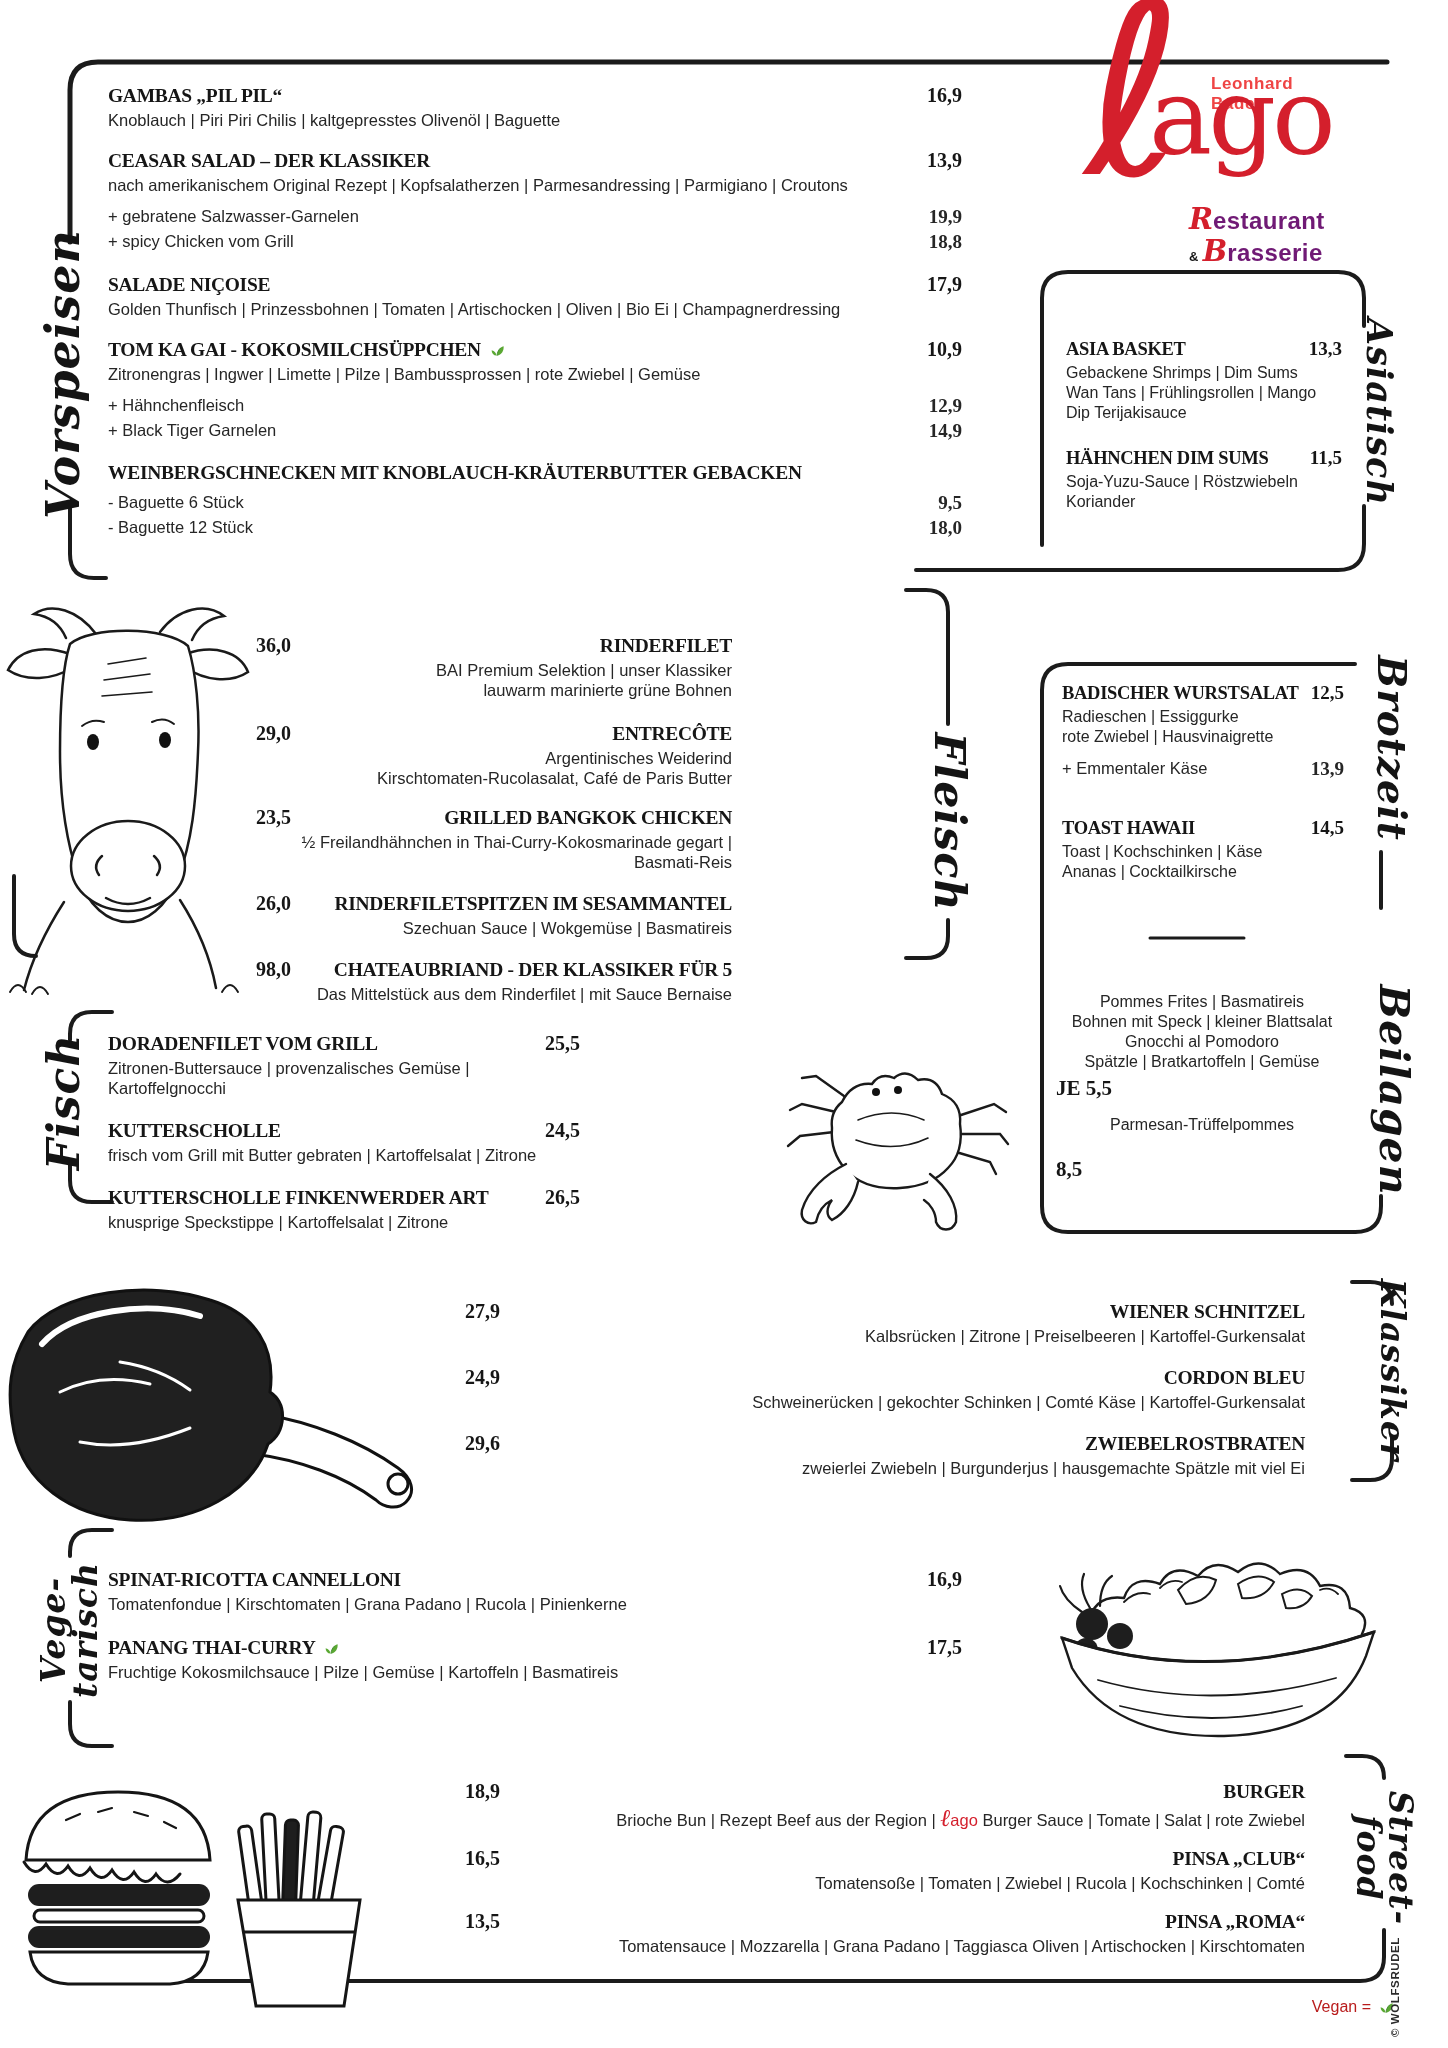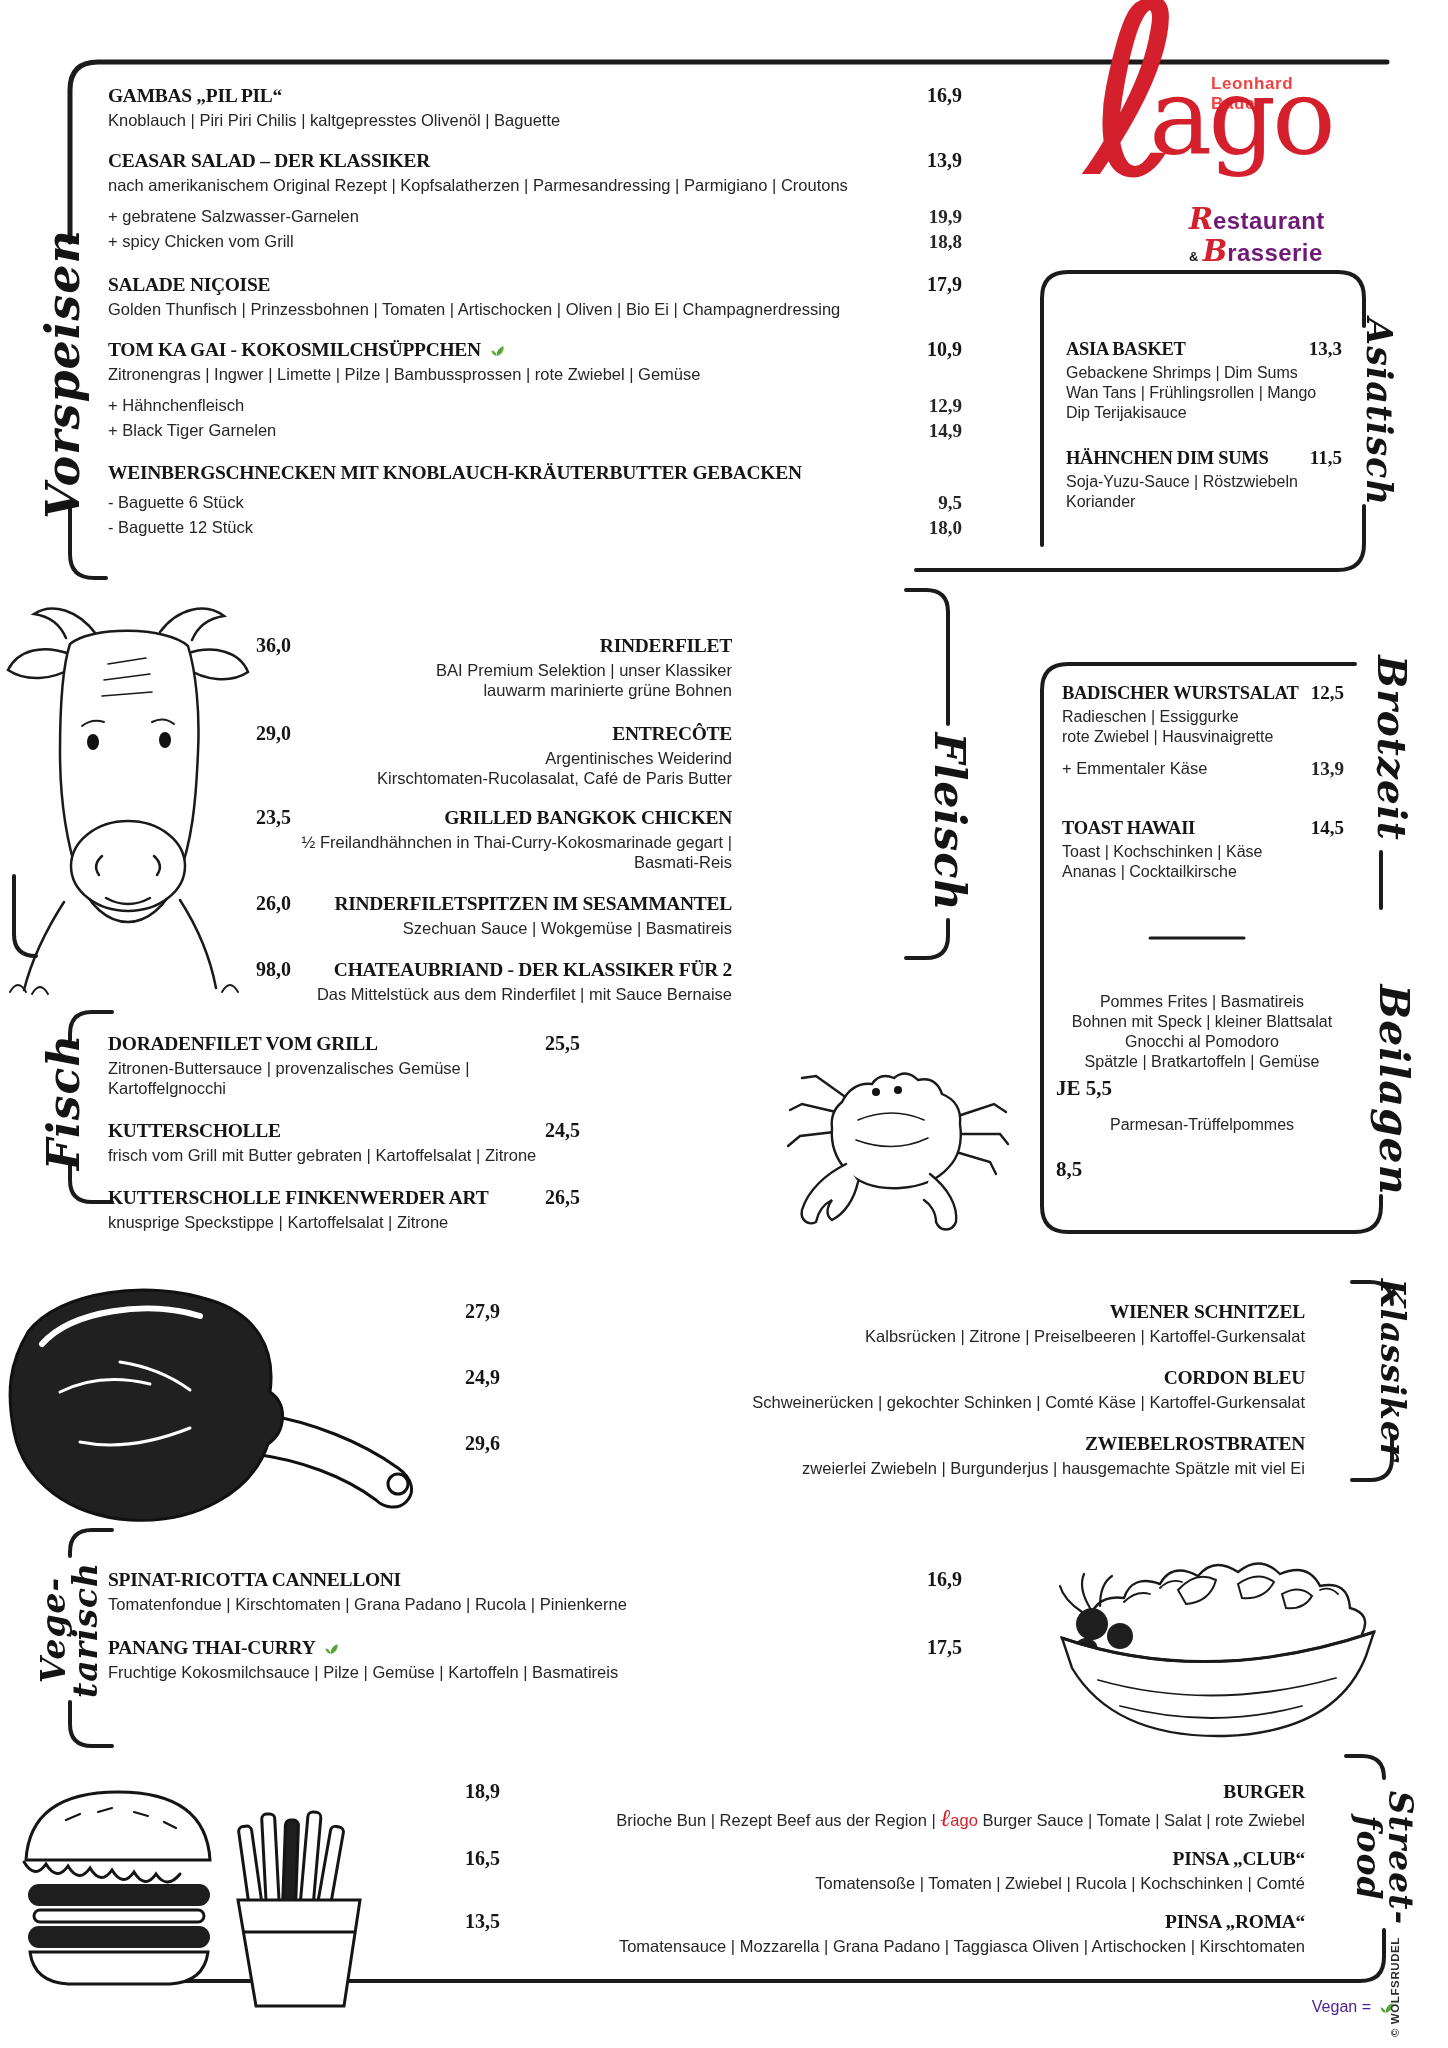--- a/index.html
+++ b/index.html
@@ -38,21 +38,21 @@
   .ago{position:absolute;left:56px;top:34px;font-family:"DejaVu Serif",serif;font-size:106px;line-height:1;
        letter-spacing:-4px;color:#d41f2c;}
   .sub{position:absolute;left:96px;top:172px;white-space:nowrap;}
   .sub .line2{margin-top:-2px;}
   .initial{font-family:"DejaVu Serif",serif;font-style:italic;font-weight:700;font-size:29px;color:#d41f2c;}
   .subword{font-weight:700;font-size:24px;letter-spacing:.4px;color:#701a75;}
   .amp{font-weight:700;font-size:13px;color:#141414;}
   .inline-logo{color:#d41f2c;white-space:nowrap;}
   .mini-l{font-family:"DejaVu Serif",serif;font-style:italic;font-size:24px;line-height:1;color:#d41f2c;}
   .footer-vegan{position:absolute;left:1255px;top:1998px;width:140px;display:flex;justify-content:flex-end;
-                align-items:center;gap:6px;font-size:16px;color:#4c1d95;z-index:2;}
+                align-items:center;gap:6px;font-size:16px;color:#b91c1c;z-index:2;}
   .credit{position:absolute;left:1388px;top:1922px;width:14px;height:130px;z-index:2;}
   .credit span{position:absolute;left:7px;top:65px;transform:translate(-50%,-50%) rotate(-90deg);
                font-size:11.5px;font-weight:700;letter-spacing:.6px;color:#2a2a2a;white-space:nowrap;}
 </style>
 </head>
 <body>
 
 <div class="page">
 
   <svg class="deco" width="1448" height="2048" viewBox="0 0 1448 2048" fill="none" stroke="#1b1b1b" stroke-width="4" stroke-linecap="round">
@@ -290,21 +290,21 @@
     <article class="mi" style="margin-bottom:20px">
       <div class="row">
           <span class="price">26,0</span>
           <h3 class="iname">RINDERFILETSPITZEN IM SESAMMANTEL</h3>
         </div>
       <p class="idesc t-r">Szechuan Sauce | Wokgemüse | Basmatireis</p>
     </article>
     <article class="mi">
       <div class="row">
           <span class="price">98,0</span>
-          <h3 class="iname">CHATEAUBRIAND - DER KLASSIKER FÜR 2</h3>
+          <h3 class="iname">CHATEAUBRIAND - DER KLASSIKER FÜR 5</h3>
         </div>
       <p class="idesc t-r">Das Mittelstück aus dem Rinderfilet | mit Sauce Bernaise</p>
     </article>
   </section>
 
   <section class="sec box" id="brotzeit" style="left:1062px;top:682px;width:282px">
     <article class="mi">
       <div class="row">
           <h3 class="iname">BADISCHER WURSTSALAT</h3>
           <span class="price">12,5</span>

